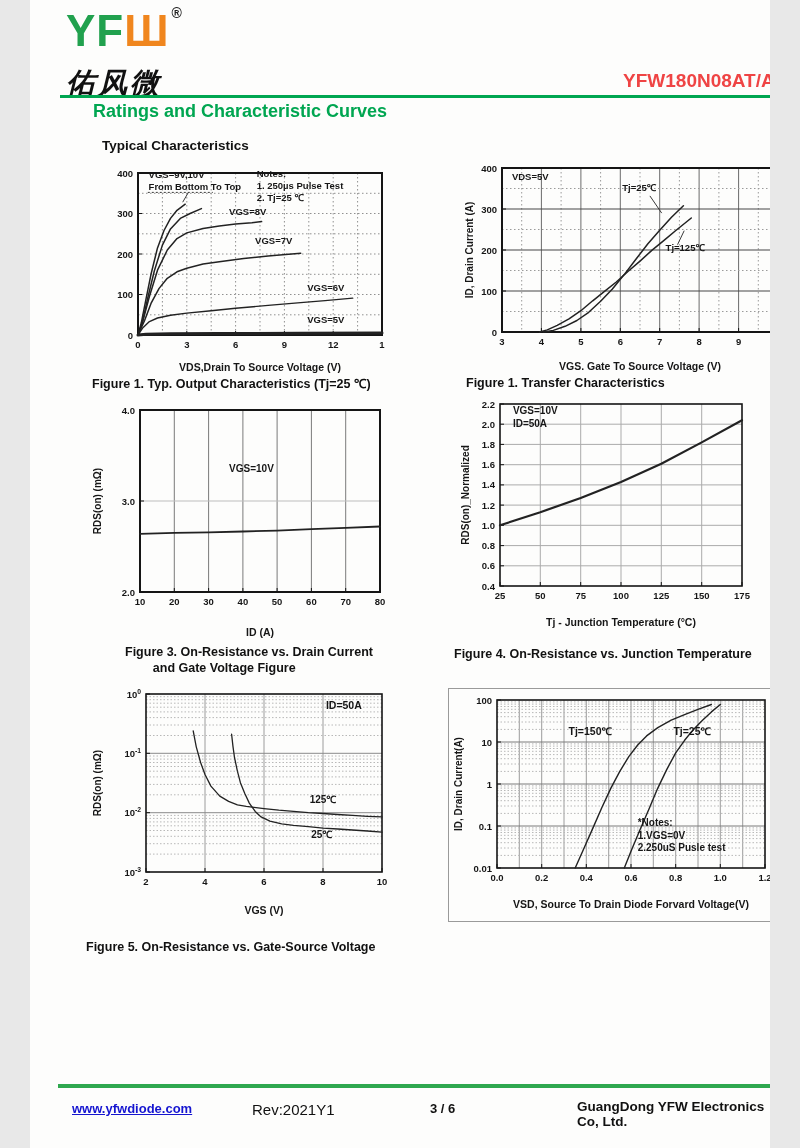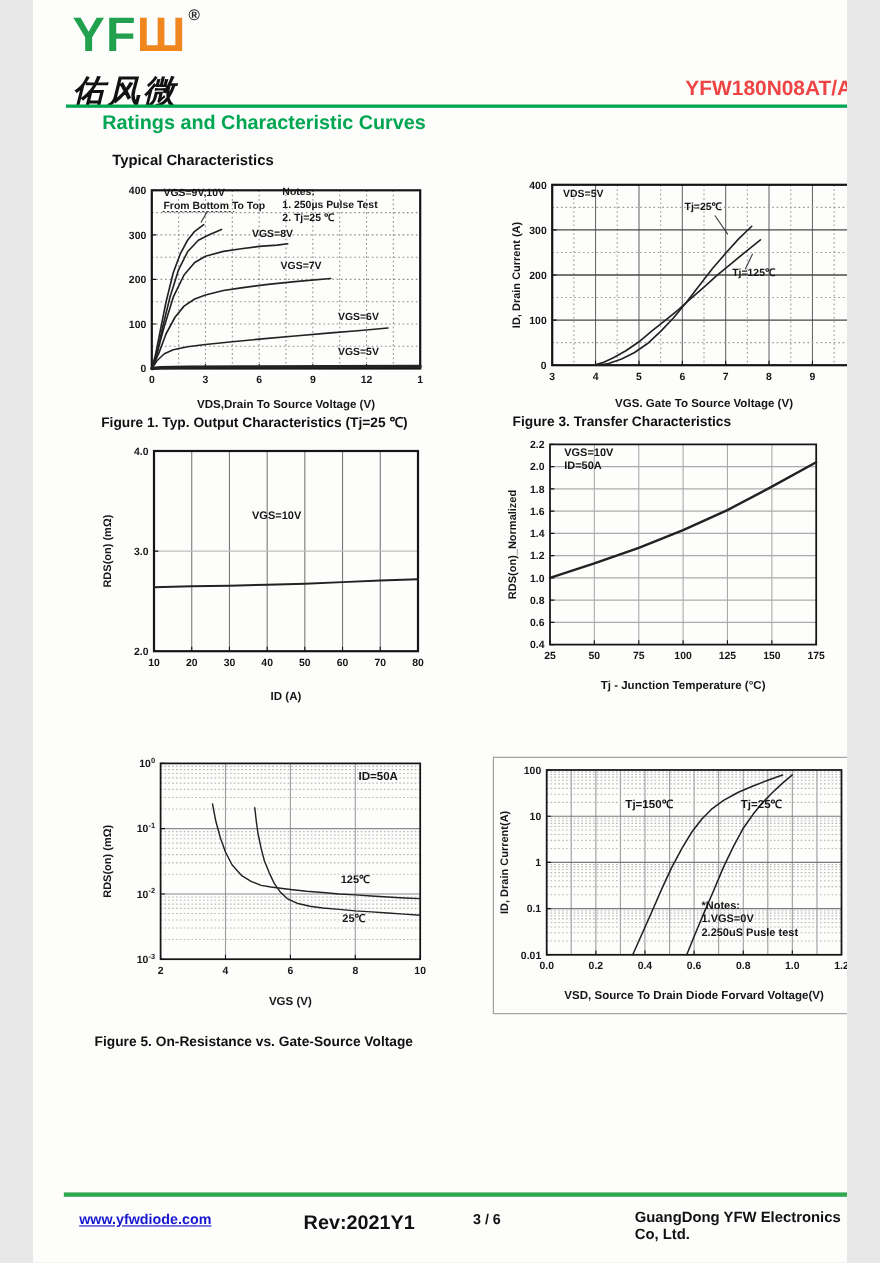--- a/index.html
+++ b/index.html
@@ -19,21 +19,21 @@
   .page-heading{position:absolute;left:72px;top:138px;font-size:13.5px;font-weight:bold;color:#111;}
   
   .chart{position:absolute;}
   .cap{position:absolute;font-size:12.5px;font-weight:bold;color:#111;white-space:pre-wrap;line-height:1.25;}
   .cap.center{text-align:left;}
   .fig6-frame{position:absolute;left:418px;top:688px;width:334px;height:232px;border:1px solid #9a9a9a;}
   
   .footer-rule{position:absolute;left:28px;top:1084px;width:762px;height:4px;background:#2FA84F;}
   .footer-link{position:absolute;left:42px;top:1101px;font-size:13px;font-weight:bold;
                color:#1515d0;text-decoration:underline;}
-  .footer-rev{position:absolute;left:246px;top:1101px;font-size:18px;font-weight:bold;color:#111;}
+  .footer-rev{position:absolute;left:222px;top:1101px;font-size:15px;font-weight:normal;color:#111;}
   .footer-page{position:absolute;left:400px;top:1101px;font-size:13px;font-weight:bold;color:#111;}
   .footer-company{position:absolute;left:547px;top:1099px;font-size:13.5px;font-weight:bold;color:#111;}
 </style>
 </head>
 <body>
 
 <div class="page">
 
   <div class="logo">
     <div class="lg-row"><span class="lg-yf">YF</span><span class="lg-u">Ш</span><span class="lg-reg">®</span></div>
@@ -156,21 +156,21 @@
         <polyline fill="none" stroke="#222" stroke-width="1.5" stroke-linejoin="round" stroke-linecap="round" points="81.4,176.0 91.3,174.4 103.1,170.3 114.9,164.5 126.7,156.3 138.6,145.3 150.4,132.9 162.2,118.6 174.1,103.0 185.9,87.8 197.7,74.3 209.5,61.2 221.4,49.7"></polyline>
         <polyline fill="none" stroke="#222" stroke-width="1.5" stroke-linejoin="round" stroke-linecap="round" points="77.5,176.0 85.3,173.9 95.2,169.4 107.0,162.9 118.9,154.7 130.7,144.8 142.5,135.4 154.3,126.0 166.2,115.3 178.0,105.1 189.8,94.4 201.7,84.6 213.5,74.7 229.3,62.0"></polyline>
         <line x1="187.9" y1="39.9" x2="199.7" y2="57.1" stroke="#3a3a3a" stroke-width="1"></line>
         <line x1="215.5" y1="88.7" x2="222.2" y2="74.7" stroke="#3a3a3a" stroke-width="1"></line>
         <text x="49.9" y="23.5" text-anchor="start" font-size="9.5" font-weight="bold" fill="#161616" font-family="Liberation Sans, sans-serif">VDS=5V</text>
         <text x="160.3" y="35.0" text-anchor="start" font-size="9.5" font-weight="bold" fill="#161616" font-family="Liberation Sans, sans-serif">Tj=25℃</text>
         <text x="203.6" y="94.8" text-anchor="start" font-size="9.5" font-weight="bold" fill="#161616" font-family="Liberation Sans, sans-serif">Tj=125℃</text>
         <text x="178.0" y="214.0" text-anchor="middle" font-size="10.5" font-weight="bold" fill="#161616" font-family="Liberation Sans, sans-serif">VGS.  Gate To Source Voltage (V)</text>
         <text x="11" y="94" transform="rotate(-90 11 94)" text-anchor="middle" font-size="10" font-weight="bold" fill="#161616" font-family="Liberation Sans, sans-serif">ID,  Drain Current (A)</text>
       </svg></div>
-  <div class="cap center" style="left:436px;top:376px;width:240px;">Figure 3. Transfer Characteristics</div>
+  <div class="cap center" style="left:436px;top:376px;width:240px;">Figure 1. Transfer Characteristics</div>
 
   <div class="chart" style="left:60px;top:396px;width:300px;height:248px;"><svg width="300" height="248" xmlns="http://www.w3.org/2000/svg">
         <line x1="84.3" y1="14" x2="84.3" y2="196" stroke="#7a7a7a" stroke-width="1"></line>
         <line x1="118.6" y1="14" x2="118.6" y2="196" stroke="#7a7a7a" stroke-width="1"></line>
         <line x1="152.9" y1="14" x2="152.9" y2="196" stroke="#7a7a7a" stroke-width="1"></line>
         <line x1="187.1" y1="14" x2="187.1" y2="196" stroke="#7a7a7a" stroke-width="1"></line>
         <line x1="221.4" y1="14" x2="221.4" y2="196" stroke="#7a7a7a" stroke-width="1"></line>
         <line x1="255.7" y1="14" x2="255.7" y2="196" stroke="#7a7a7a" stroke-width="1"></line>
         <line x1="50" y1="105.0" x2="290" y2="105.0" stroke="#bdbdbd" stroke-width="1"></line>
         <rect x="50" y="14" width="240" height="182" fill="none" stroke="#151515" stroke-width="2"></rect>
@@ -194,20 +194,22 @@
         <text x="45.0" y="199.5" text-anchor="end" font-size="9.5" font-weight="bold" fill="#161616" font-family="Liberation Sans, sans-serif">2.0</text>
         <line x1="50" y1="105.0" x2="54" y2="105.0" stroke="#151515" stroke-width="1"></line>
         <text x="45.0" y="108.5" text-anchor="end" font-size="9.5" font-weight="bold" fill="#161616" font-family="Liberation Sans, sans-serif">3.0</text>
         <line x1="50" y1="14.0" x2="54" y2="14.0" stroke="#151515" stroke-width="1"></line>
         <text x="45.0" y="17.5" text-anchor="end" font-size="9.5" font-weight="bold" fill="#161616" font-family="Liberation Sans, sans-serif">4.0</text>
         <polyline fill="none" stroke="#222" stroke-width="1.8" stroke-linejoin="round" stroke-linecap="round" points="50.0,137.8 84.3,136.9 118.6,136.4 152.9,135.5 187.1,134.6 221.4,133.2 255.7,131.8 290.0,130.5"></polyline>
         <text x="139.1" y="75.9" text-anchor="start" font-size="10" font-weight="bold" fill="#161616" font-family="Liberation Sans, sans-serif">VGS=10V</text>
         <text x="170.0" y="240.0" text-anchor="middle" font-size="10.5" font-weight="bold" fill="#161616" font-family="Liberation Sans, sans-serif">ID (A)</text>
         <text x="11" y="105" transform="rotate(-90 11 105)" text-anchor="middle" font-size="10" font-weight="bold" fill="#161616" font-family="Liberation Sans, sans-serif">RDS(on) (mΩ)</text>
       </svg></div>
+  <div class="cap" style="left:95px;top:645px;width:280px;">Figure 3. On-Resistance vs. Drain Current
+        and Gate Voltage Figure</div>
 
   <div class="chart" style="left:428px;top:394px;width:302px;height:240px;"><svg width="302" height="240" xmlns="http://www.w3.org/2000/svg">
         <line x1="82.3" y1="10" x2="82.3" y2="192" stroke="#ababab" stroke-width="1"></line>
         <line x1="122.7" y1="10" x2="122.7" y2="192" stroke="#ababab" stroke-width="1"></line>
         <line x1="163.0" y1="10" x2="163.0" y2="192" stroke="#ababab" stroke-width="1"></line>
         <line x1="203.3" y1="10" x2="203.3" y2="192" stroke="#ababab" stroke-width="1"></line>
         <line x1="243.7" y1="10" x2="243.7" y2="192" stroke="#ababab" stroke-width="1"></line>
         <line x1="42" y1="171.8" x2="284" y2="171.8" stroke="#ababab" stroke-width="1"></line>
         <line x1="42" y1="151.6" x2="284" y2="151.6" stroke="#ababab" stroke-width="1"></line>
         <line x1="42" y1="131.3" x2="284" y2="131.3" stroke="#ababab" stroke-width="1"></line>
@@ -250,20 +252,21 @@
         <line x1="42" y1="30.2" x2="46" y2="30.2" stroke="#151515" stroke-width="1"></line>
         <text x="37.0" y="33.7" text-anchor="end" font-size="9.5" font-weight="bold" fill="#161616" font-family="Liberation Sans, sans-serif">2.0</text>
         <line x1="42" y1="10.0" x2="46" y2="10.0" stroke="#151515" stroke-width="1"></line>
         <text x="37.0" y="13.5" text-anchor="end" font-size="9.5" font-weight="bold" fill="#161616" font-family="Liberation Sans, sans-serif">2.2</text>
         <polyline fill="none" stroke="#222" stroke-width="2.2" stroke-linejoin="round" stroke-linecap="round" points="42.0,131.3 82.3,118.2 122.7,104.0 163.0,87.9 203.3,69.7 243.7,48.4 284.0,26.2"></polyline>
         <text x="54.9" y="20.1" text-anchor="start" font-size="10" font-weight="bold" fill="#161616" font-family="Liberation Sans, sans-serif">VGS=10V</text>
         <text x="54.9" y="32.6" text-anchor="start" font-size="10" font-weight="bold" fill="#161616" font-family="Liberation Sans, sans-serif">ID=50A</text>
         <text x="163.0" y="232.0" text-anchor="middle" font-size="10.5" font-weight="bold" fill="#161616" font-family="Liberation Sans, sans-serif">Tj - Junction Temperature (°C)</text>
         <text x="11" y="101" transform="rotate(-90 11 101)" text-anchor="middle" font-size="10" font-weight="bold" fill="#161616" font-family="Liberation Sans, sans-serif">RDS(on)_Normalized</text>
       </svg></div>
+  <div class="cap center" style="left:424px;top:647px;width:312px;">Figure 4. On-Resistance vs. Junction Temperature</div>
 
   <div class="chart" style="left:60px;top:684px;width:300px;height:238px;"><svg width="300" height="238" xmlns="http://www.w3.org/2000/svg">
         <line x1="115.0" y1="10" x2="115.0" y2="188" stroke="#9c9c9c" stroke-width="1"></line>
         <line x1="174.0" y1="10" x2="174.0" y2="188" stroke="#9c9c9c" stroke-width="1"></line>
         <line x1="233.0" y1="10" x2="233.0" y2="188" stroke="#9c9c9c" stroke-width="1"></line>
         <line x1="56" y1="69.3" x2="292" y2="69.3" stroke="#8a8a8a" stroke-width="1"></line>
         <line x1="56" y1="128.7" x2="292" y2="128.7" stroke="#8a8a8a" stroke-width="1"></line>
         <line x1="56" y1="170.1" x2="292" y2="170.1" stroke="#b8b8b8" stroke-width="1" stroke-dasharray="1.5 2"></line>
         <line x1="56" y1="159.7" x2="292" y2="159.7" stroke="#b8b8b8" stroke-width="1" stroke-dasharray="1.5 2"></line>
         <line x1="56" y1="152.3" x2="292" y2="152.3" stroke="#b8b8b8" stroke-width="1" stroke-dasharray="1.5 2"></line>

